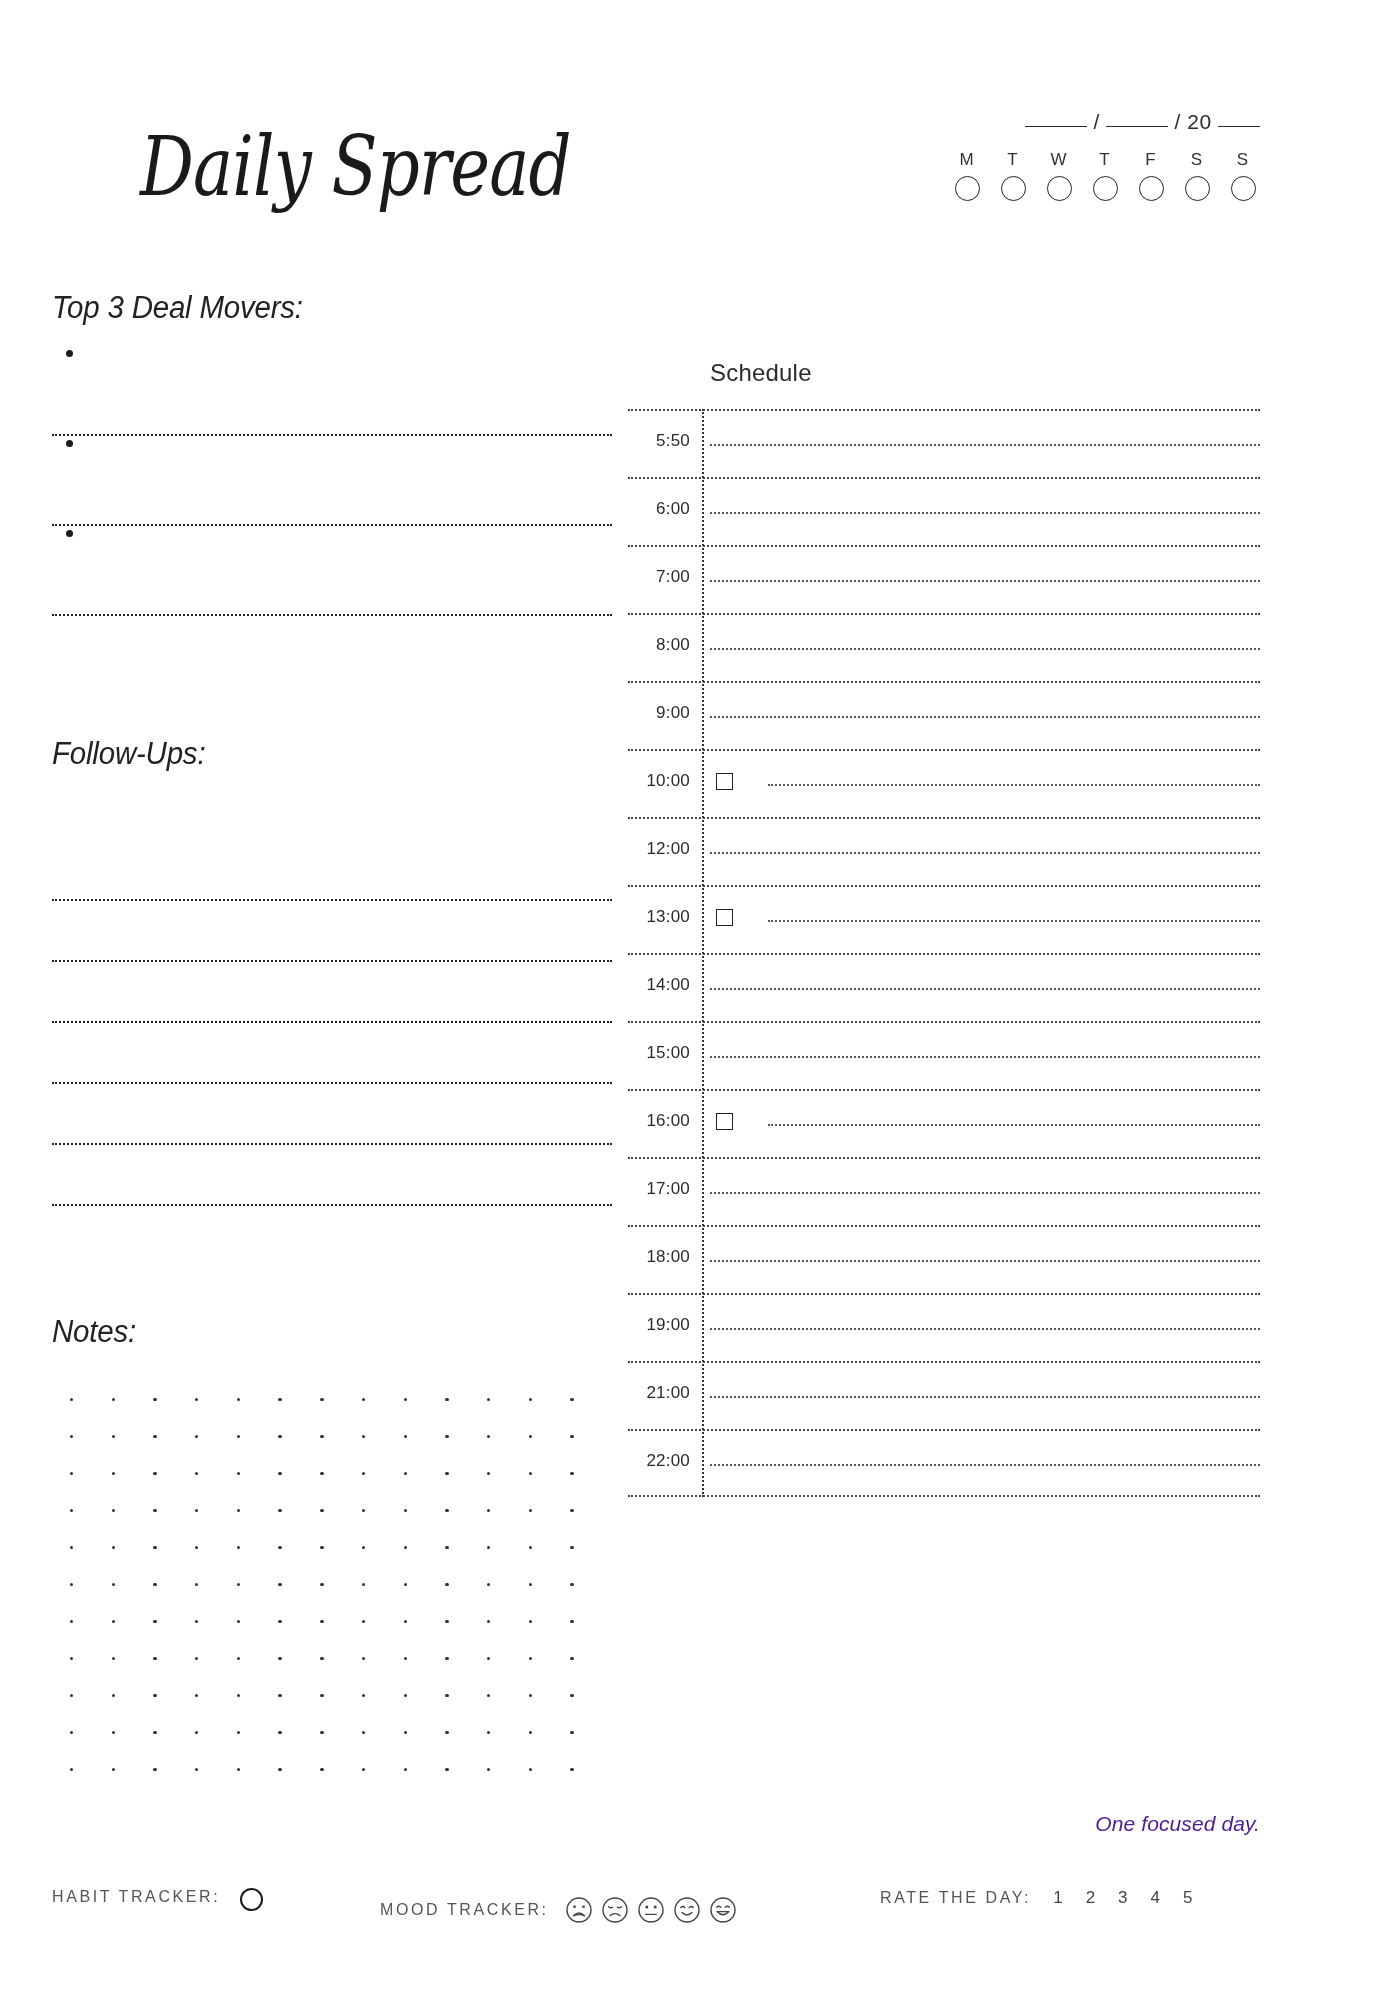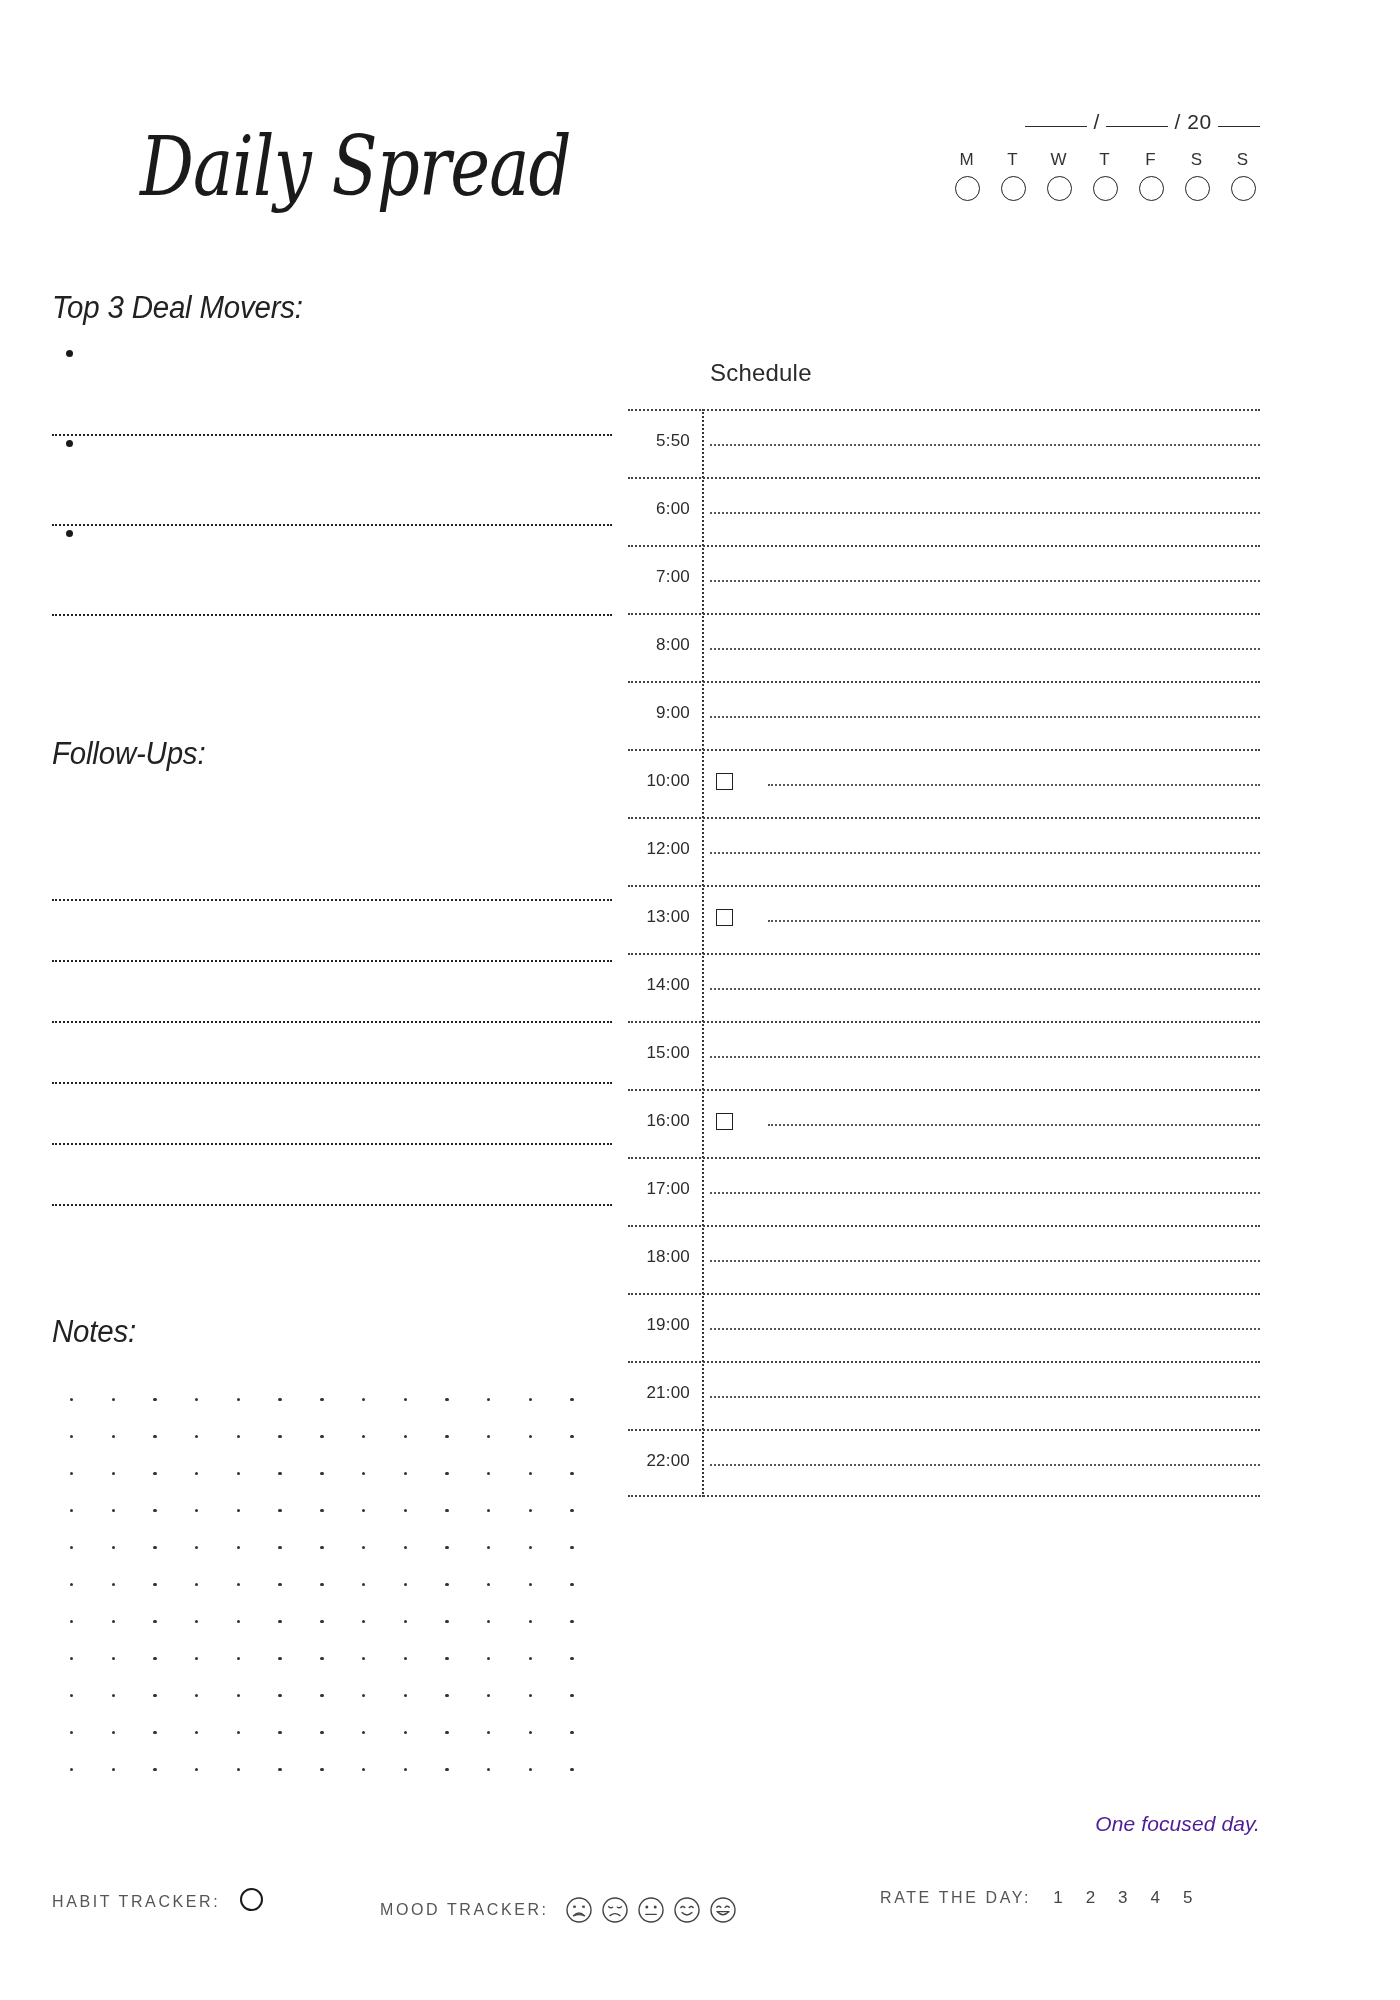--- a/index.html
+++ b/index.html
@@ -250,21 +250,21 @@
     letter-spacing: 2.6px;
     color: #555;
     font-weight: 300;
     white-space: nowrap;
   }
   .habit {
     position: absolute;
     left: 52px;
     top: 8px;
     display: flex;
-    align-items: flex-end;
+    align-items: flex-start;
     gap: 20px;
   }
   .habit-circle {
     width: 23px;
     height: 23px;
     border: 2.2px solid #1a1a1a;
     border-radius: 50%;
   }
   .mood {
     position: absolute;

